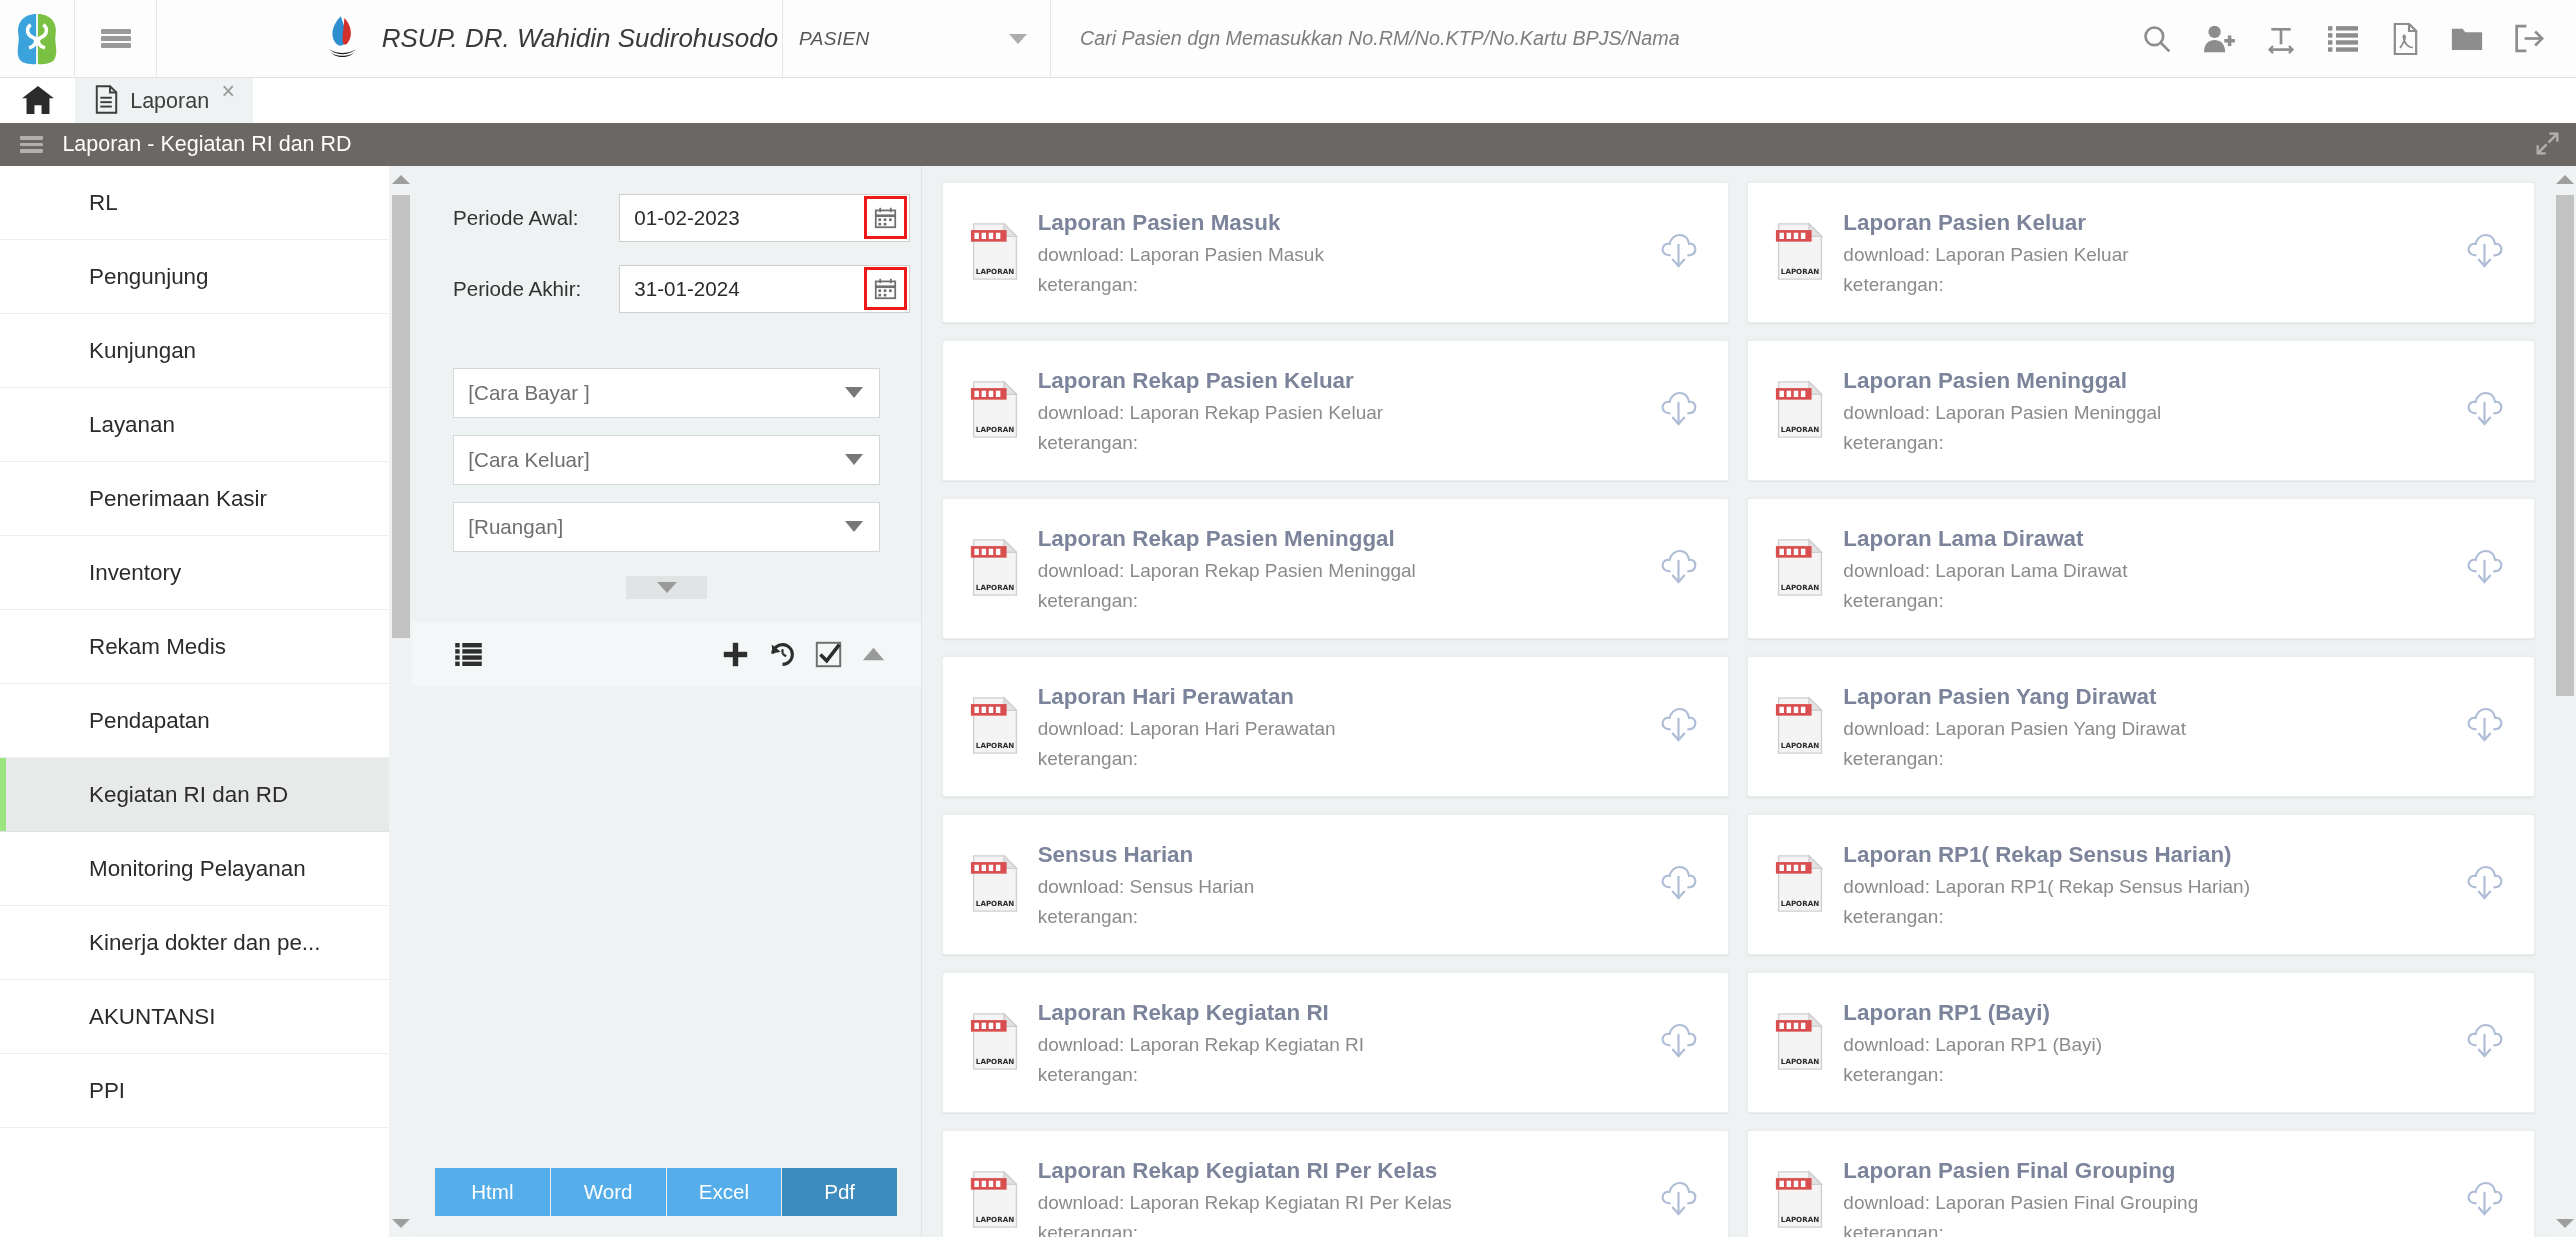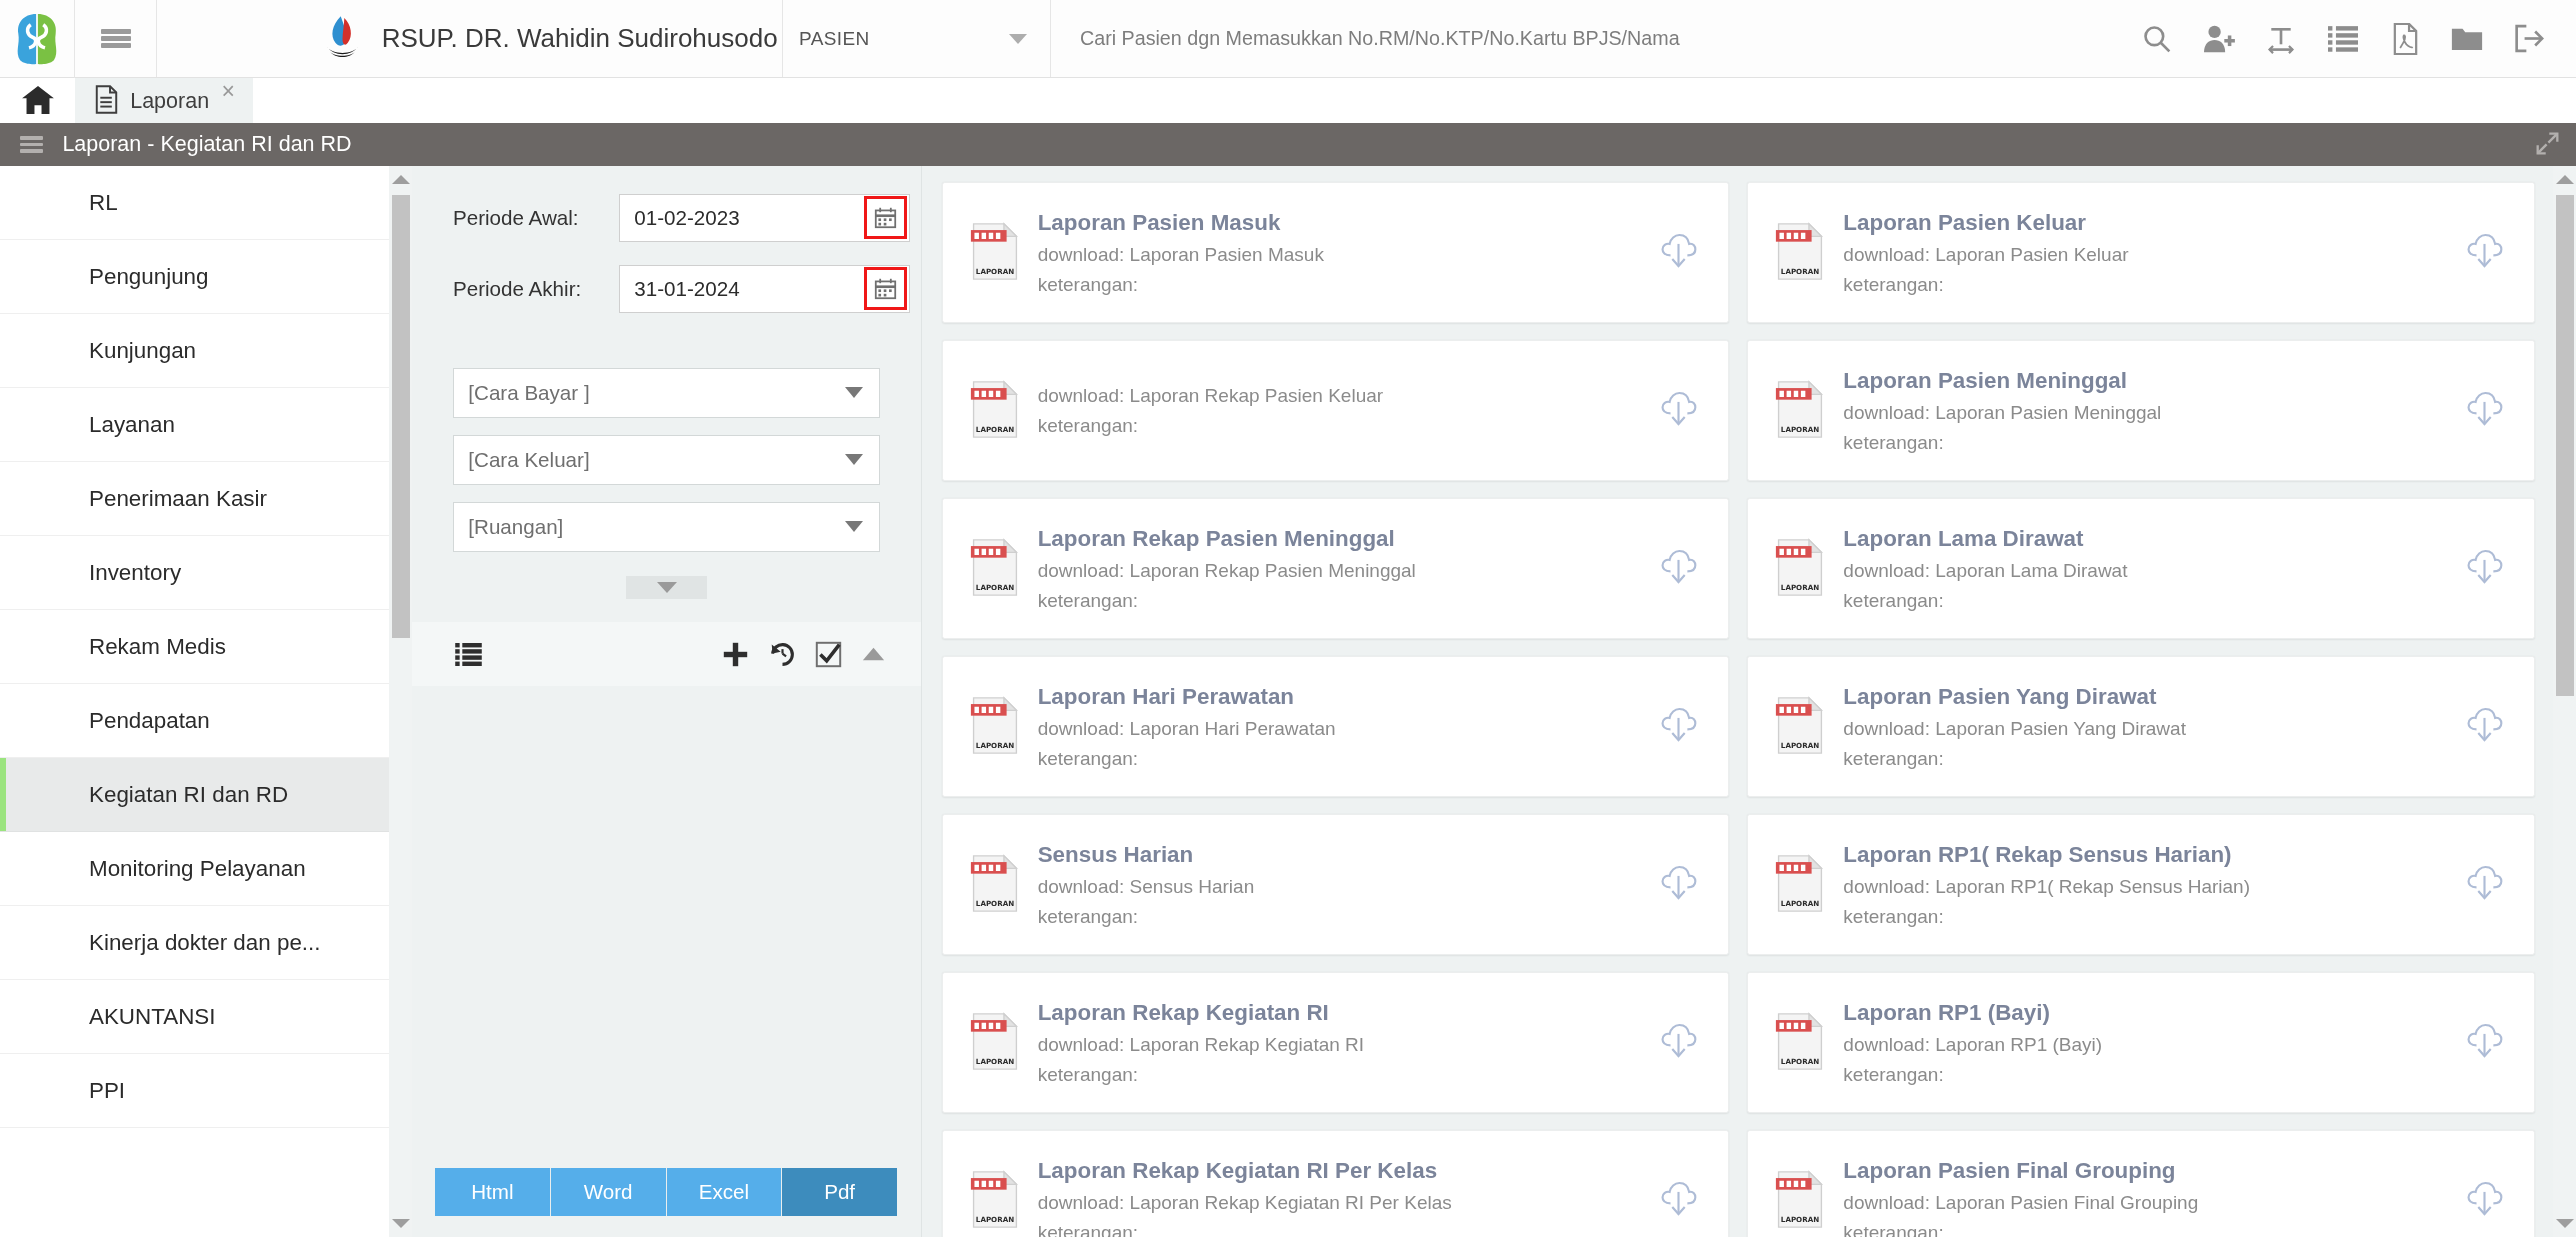--- a/index.html
+++ b/index.html
@@ -7,21 +7,21 @@
     width: 2576px; height: 1237px;
     font-family: "Liberation Sans", sans-serif;
     background: #ffffff;
     overflow: hidden;
   }
 
   
   #topbar {
     position: absolute; left: 0; top: 0; width: 2576px; height: 78px;
     background: #fdfdfd; border-bottom: 0.9px solid #e2e2e2;
-    display: flex; align-items: stretch;
+    display: flex; align-items: stretch; font-style: italic;
   }
   #logo-cell {
     width: 75px; height: 78px; display: flex; align-items: center;
     justify-content: center; border-right: 0.9px solid #e6e6e6;
   }
   #hamburger-cell {
     width: 82px; display: flex; align-items: center; justify-content: center;
     border-right: 0.9px solid #e6e6e6;
   }
   .ham-bar { width: 30px; height: 4.5px; background: #9a9a9a; border-radius: 0.9px; margin: 2.7px 0; }
@@ -523,20 +523,21 @@
                 <path d="M4 2 H38 L52 16 V64 H4 Z" fill="#f4f4f4" stroke="#cfcfcf" stroke-width="1.5"></path>
                 <path d="M38 2 L52 16 H38 Z" fill="#e2e2e2" stroke="#cfcfcf" stroke-width="1.5"></path>
                 <rect x="1" y="9" width="40" height="13" fill="#d94f4f"></rect>
                 <rect x="5" y="12" width="5" height="7" fill="#ffffff"></rect>
                 <rect x="13" y="12" width="5" height="7" fill="#ffffff"></rect>
                 <rect x="21" y="12" width="5" height="7" fill="#ffffff"></rect>
                 <rect x="29" y="12" width="5" height="7" fill="#ffffff"></rect>
                 <text x="28" y="58" font-family="DejaVu Sans, sans-serif" font-size="8" font-weight="bold" fill="#2b2b2b" text-anchor="middle">LAPORAN</text>
               </svg></div>
             <div class="card-text">
+              <div class="card-title">Laporan Rekap Pasien Keluar</div>
               <div class="card-sub">download: Laporan Rekap Pasien Keluar</div>
               <div class="card-note">keterangan:</div>
             </div>
             <div class="card-dl"><svg width="39" height="38" viewBox="0 0 44 42" fill="none" stroke="#aebcd6" stroke-width="2.4">
                 <path d="M13 26 C6 26 4 22 4 19 C4 15 8 12 12 13 C13 7 18 3 23 3 C29 3 33 7 34 13 C39 12 41 16 41 19 C41 23 38 26 32 26"></path>
                 <line x1="22" y1="13" x2="22" y2="37"></line>
                 <path d="M15 30 L22 38 L29 30"></path>
               </svg></div>
           </div>
           <div class="report-card">

